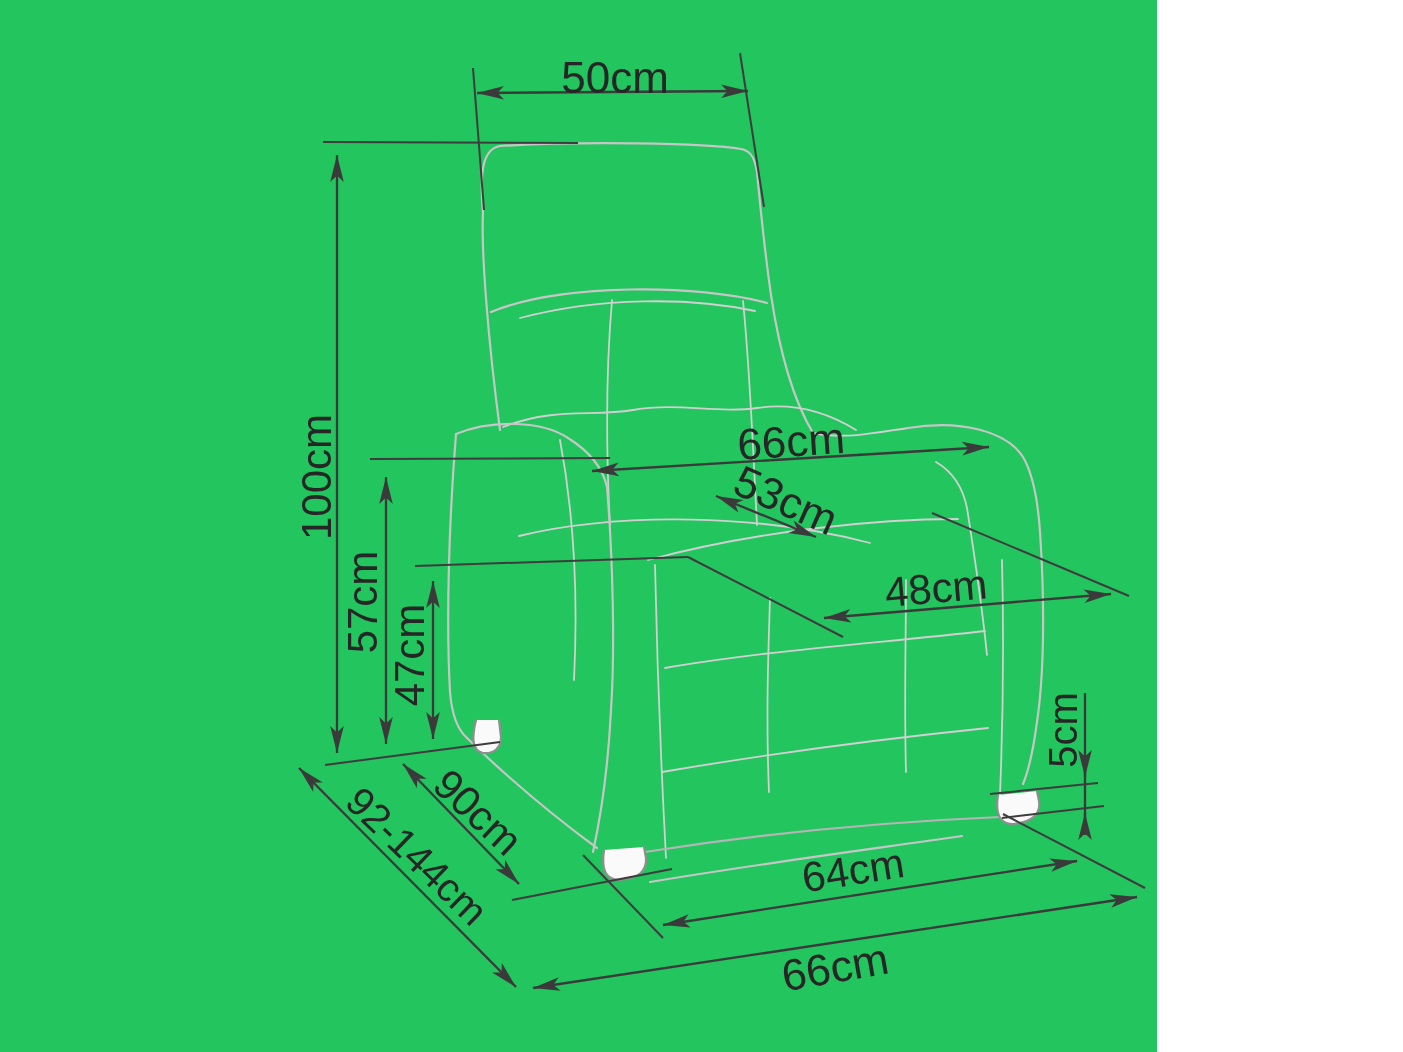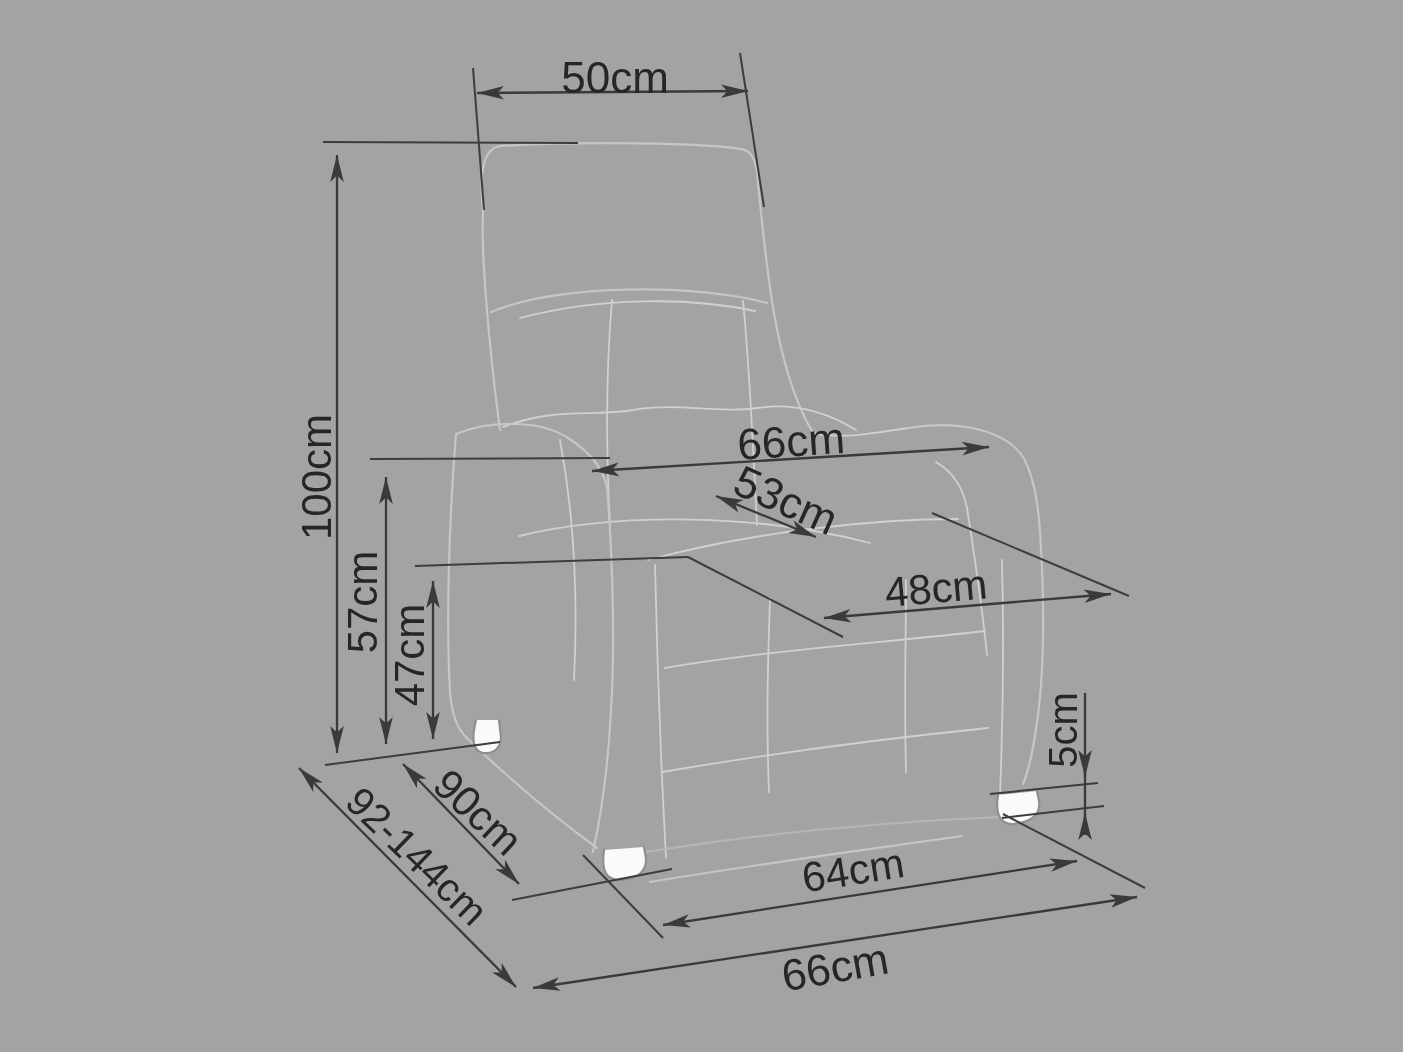--- a/index.html
+++ b/index.html
@@ -2,23 +2,23 @@
 <html><head>
 <meta charset="utf-8">
 <style>
   html, body {
     margin: 0;
     padding: 0;
     background: #ffffff;
   }
   .stage {
     position: relative;
-    width: 1403px;
+    width: 1157px;
     height: 1052px;
-    background: #a3a3a3;
+    background: #22c55e;
     overflow: hidden;
   }
   svg { display: block; }
   .ext {
     stroke: #3d3d3d;
     stroke-width: 2;
     fill: none;
   }
   .dim {
     stroke: #3a3a3a;

